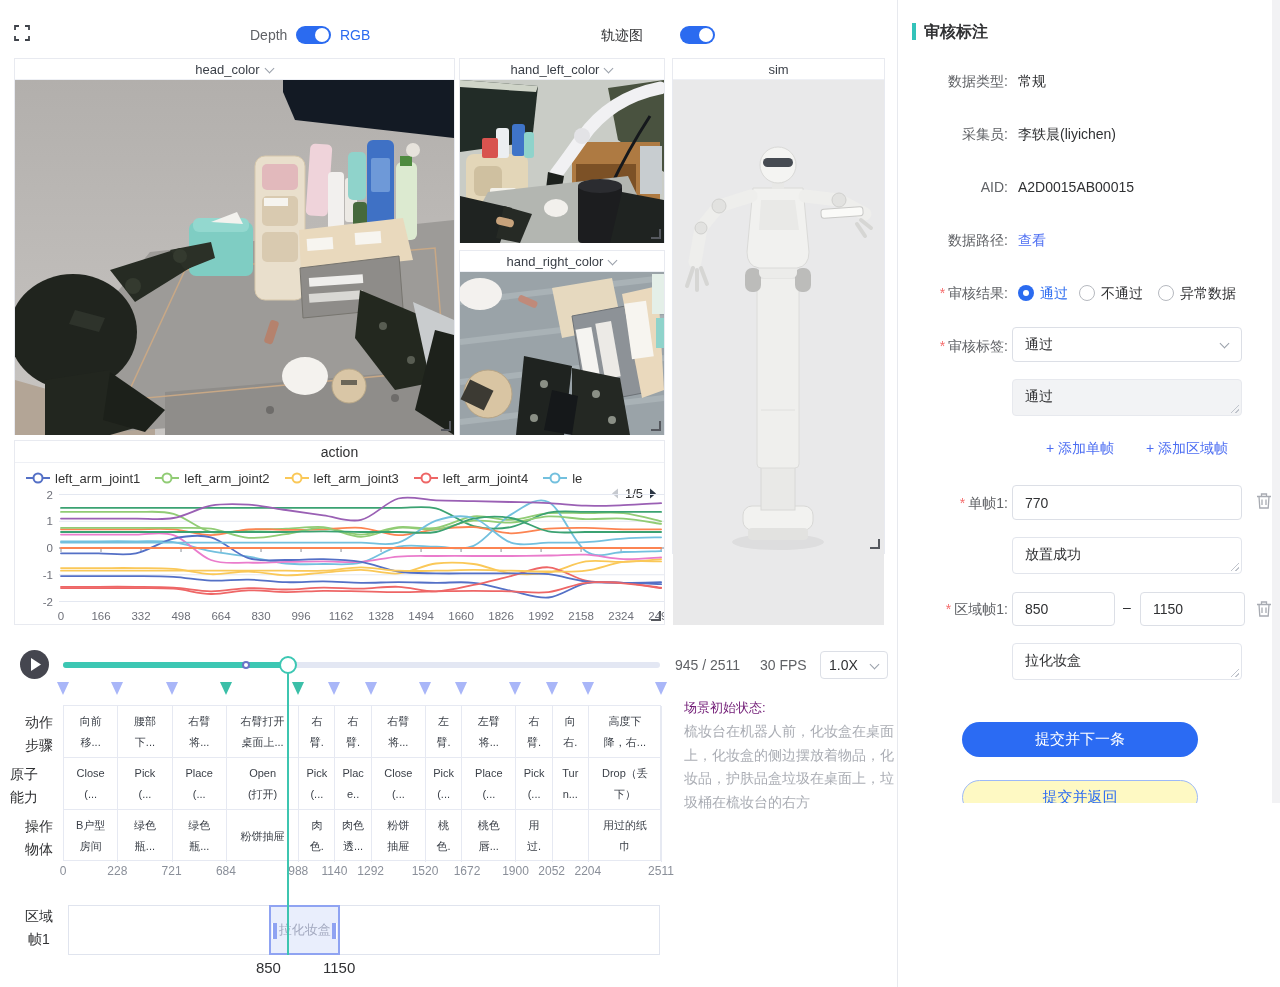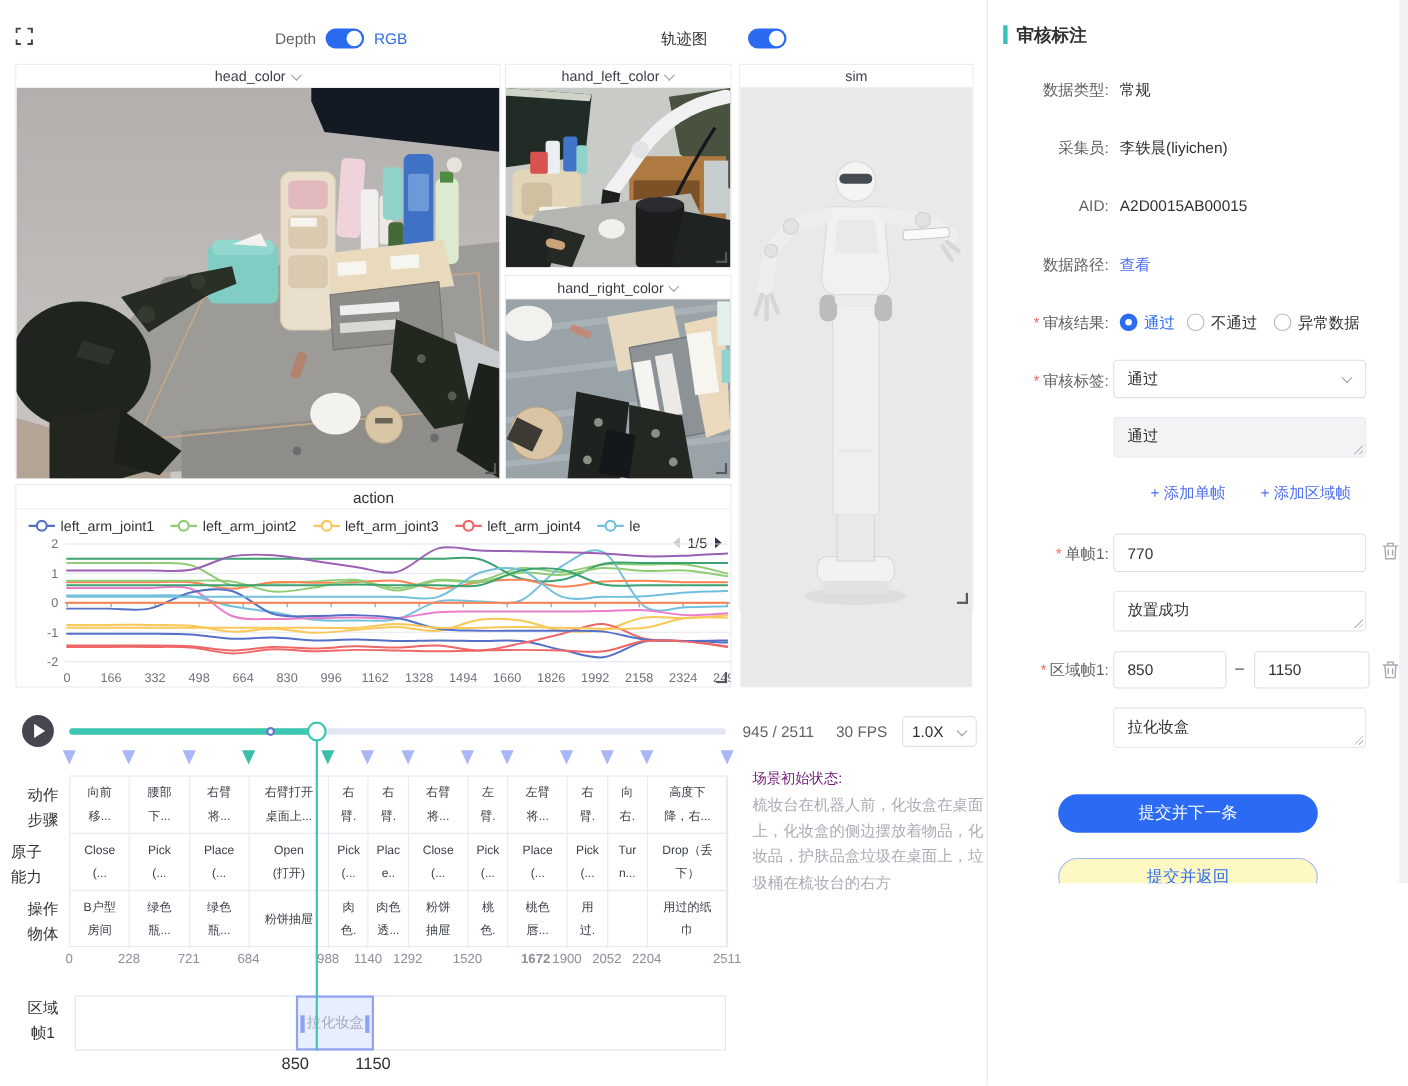--- a/index.html
+++ b/index.html
@@ -473,21 +473,21 @@
     </div>
   <div id="frame-axis">
       <span class="axis-lab" style="left: 63px;">0</span>
       <span class="axis-lab" style="left: 117.299px;">228</span>
       <span class="axis-lab" style="left: 171.597px;">721</span>
       <span class="axis-lab" style="left: 225.896px;">684</span>
       <span class="axis-lab" style="left: 298.294px;">988</span>
       <span class="axis-lab" style="left: 334.493px;">1140</span>
       <span class="axis-lab" style="left: 370.693px;">1292</span>
       <span class="axis-lab" style="left: 424.991px;">1520</span>
-      <span class="axis-lab" style="left: 487px; font-weight: bold;">1672</span>
+      <span class="axis-lab" style="left: 467px;">1672</span>
       <span class="axis-lab" style="left: 515.489px;">1900</span>
       <span class="axis-lab" style="left: 551.688px;">2052</span>
       <span class="axis-lab" style="left: 587.887px;">2204</span>
       <span class="axis-lab" style="left: 661px;">2511</span>
     </div>
 
   
   <div class="abs" style="left:684px;top:699px;width:212px">
     <div style="font-size:13px;font-weight:normal;color:#701a75">场景初始状态:</div>
     <div style="font-size:14px;color:#aaadb4;line-height:23.5px;margin-top:3px">梳妆台在机器人前，化妆盒在桌面上，化妆盒的侧边摆放着物品，化妆品，护肤品盒垃圾在桌面上，垃圾桶在梳妆台的右方</div>

